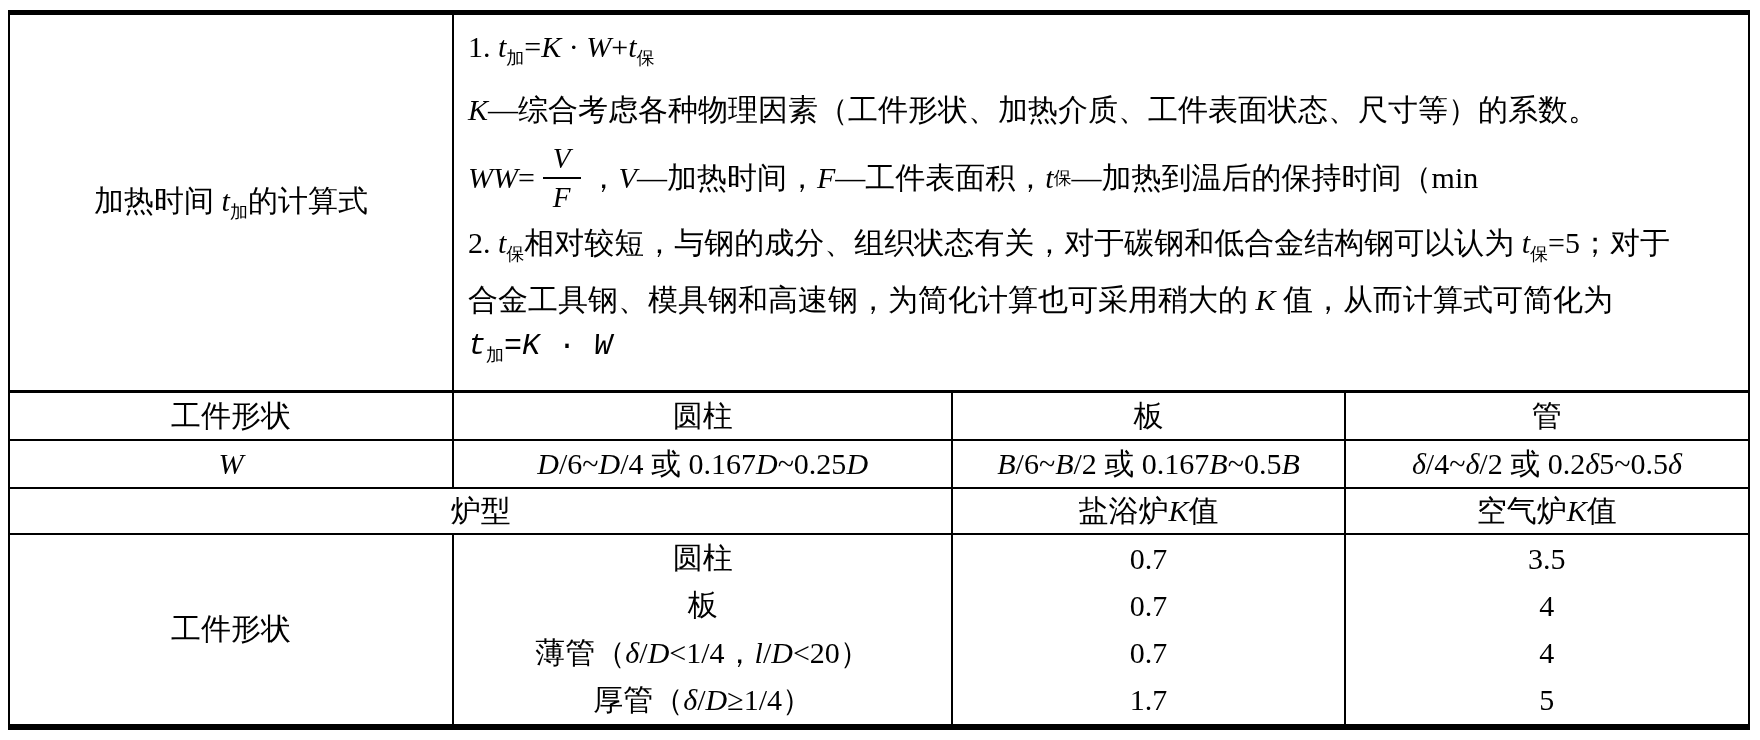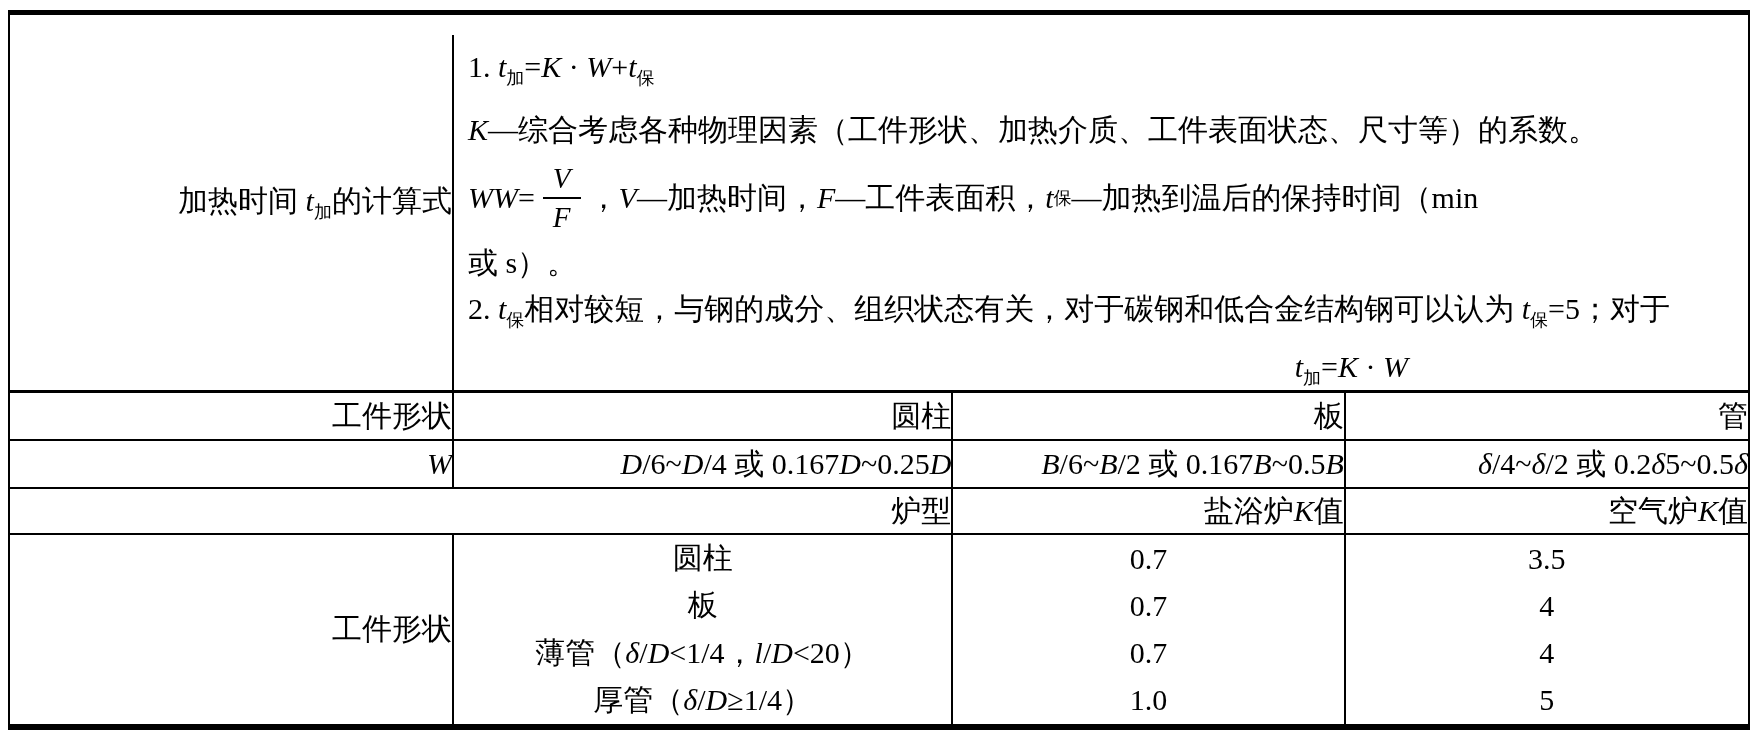--- a/index.html
+++ b/index.html
@@ -18,40 +18,39 @@
     border-bottom: 6px solid #000;
     border-left: 2px solid #000;
     border-right: 2px solid #000;
     display: grid;
     grid-template-columns: 446fr 504fr 396fr 408fr;
     grid-template-rows: 375px 49px 48px 46px 1fr;
   }
   .c {
     display: flex;
     align-items: center;
-    justify-content: flex-end;
+    justify-content: center;
     font-size: 30px;
     white-space: nowrap;
     overflow: hidden;
   }
   .bl  { border-left: 2px solid #000; }
   .bt  { border-top: 2px solid #000; }
   .bt3 { border-top: 3px solid #000; }
   .span2 { grid-column: 1 / 3; }
   .formula-cell {
     grid-column: 2 / 5;
     display: block;
     padding: 6px 10px 7px 14px;
     font-size: 30px;
-    margin-top: 20px;
   }
   .fl { line-height: 52px; }
   .fl-frac { height: 84px; display: flex; align-items: center; }
   .fl-sm { line-height: 46px; }
-  .fl-center { line-height: 47px; text-align: right; padding-right: 330px; }
+  .fl-center { line-height: 47px; text-align: left; padding-right: 330px; font-family: Liberation Mono, monospace; }
   .stack {
     display: flex;
     flex-direction: column;
     align-items: stretch;
     justify-content: stretch;
     padding: 0;
   }
   .stack > div {
     flex: 1 1 0;
     display: flex;
@@ -95,22 +94,22 @@
         </span>
         <span class="seg-n">，</span>
         <span class="seg-i">V</span>
         <span class="seg-n">—加热时间，</span>
         <span class="seg-i">F</span>
         <span class="seg-n">—工件表面积，</span>
         <span class="seg-i">t</span>
         <span class="seg-sub">保</span>
         <span class="seg-n">—加热到温后的保持时间（min</span>
       </div>
-    <div class="fl-sm"><span class="seg-n">或 s）。</span></div>
     <div class="fl-sm"><span class="seg-n">2. </span><span class="seg-i">t</span><span class="seg-sub">保</span><span class="seg-n">相对较短，与钢的成分、组织状态有关，对于碳钢和低合金结构钢可以认为 </span><span class="seg-i">t</span><span class="seg-sub">保</span><span class="seg-n">=5；对于</span></div>
+    <div class="fl-sm"><span class="seg-n">合金工具钢、模具钢和高速钢，为简化计算也可采用稍大的 </span><span class="seg-i">K</span><span class="seg-n"> 值，从而计算式可简化为</span></div>
     <div class="fl-center"><span class="seg-i">t</span><span class="seg-sub">加</span><span class="seg-n">=</span><span class="seg-i">K</span><span class="seg-n"> · </span><span class="seg-i">W</span></div>
   </div>
 
   <div class="c bt3">工件形状</div>
   <div class="c bt3 bl">圆柱</div>
   <div class="c bt3 bl">板</div>
   <div class="c bt3 bl">管</div>
 
   <div class="c bt">
       <span class="seg-i">W</span>
@@ -179,21 +178,21 @@
         <span class="seg-i">δ</span>
         <span class="seg-n">/</span>
         <span class="seg-i">D</span>
         <span class="seg-n">≥1/4）</span>
       </div>
   </div>
   <div class="c bt bl stack">
     <div>0.7</div>
     <div>0.7</div>
     <div>0.7</div>
-    <div>1.0</div>
+    <div>1.7</div>
   </div>
   <div class="c bt bl stack">
     <div>3.5</div>
     <div>4</div>
     <div>4</div>
     <div>5</div>
   </div>
 
 </div>
 

